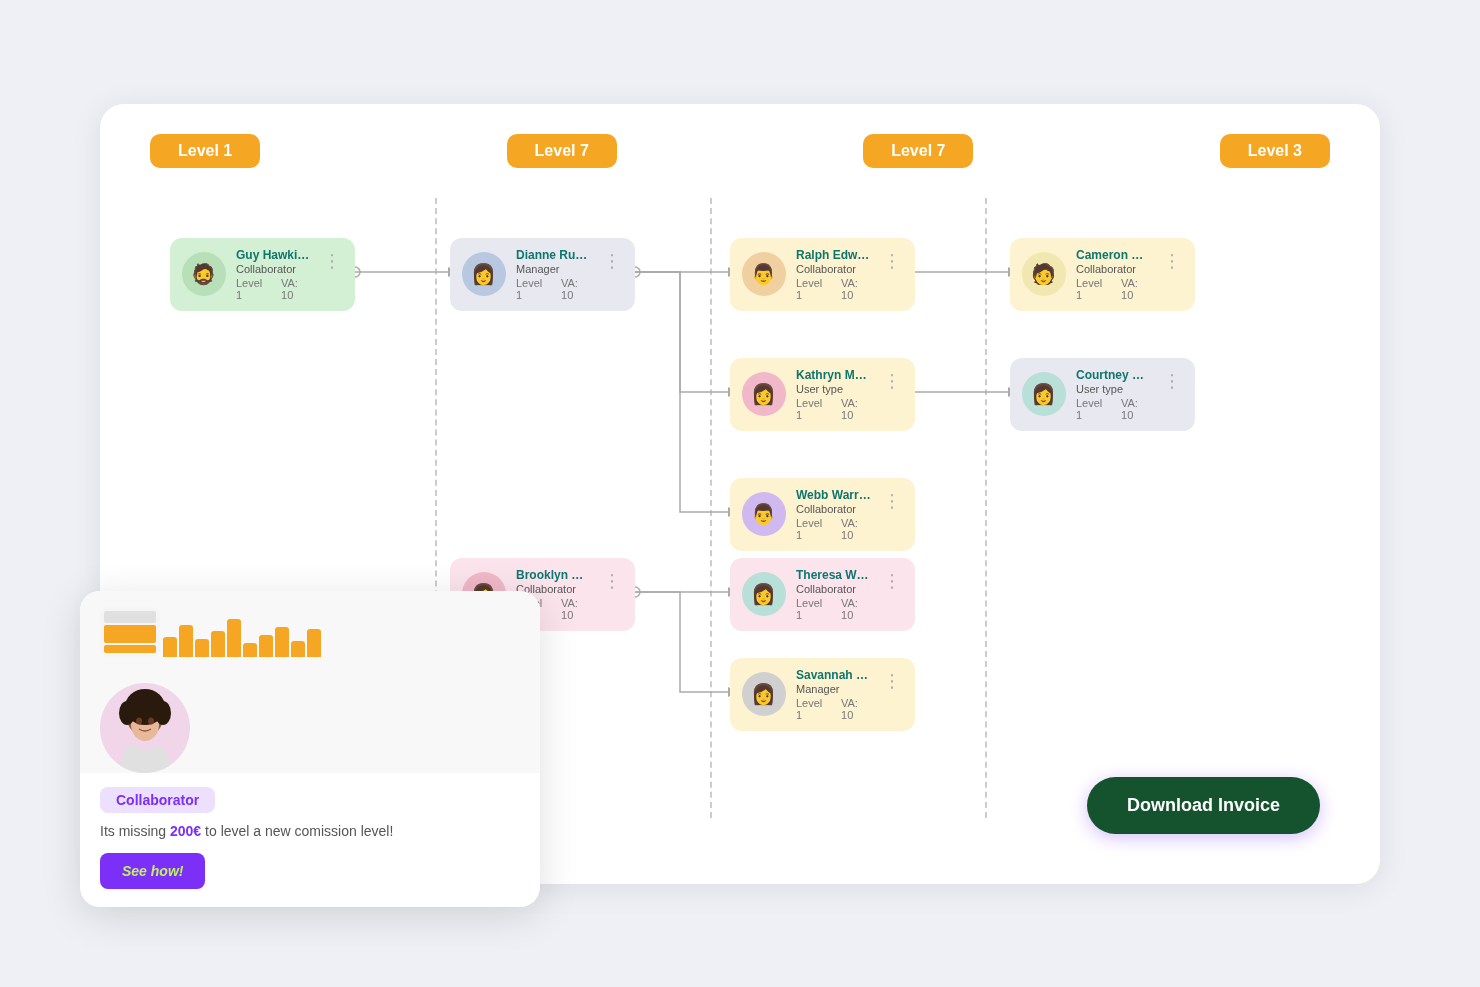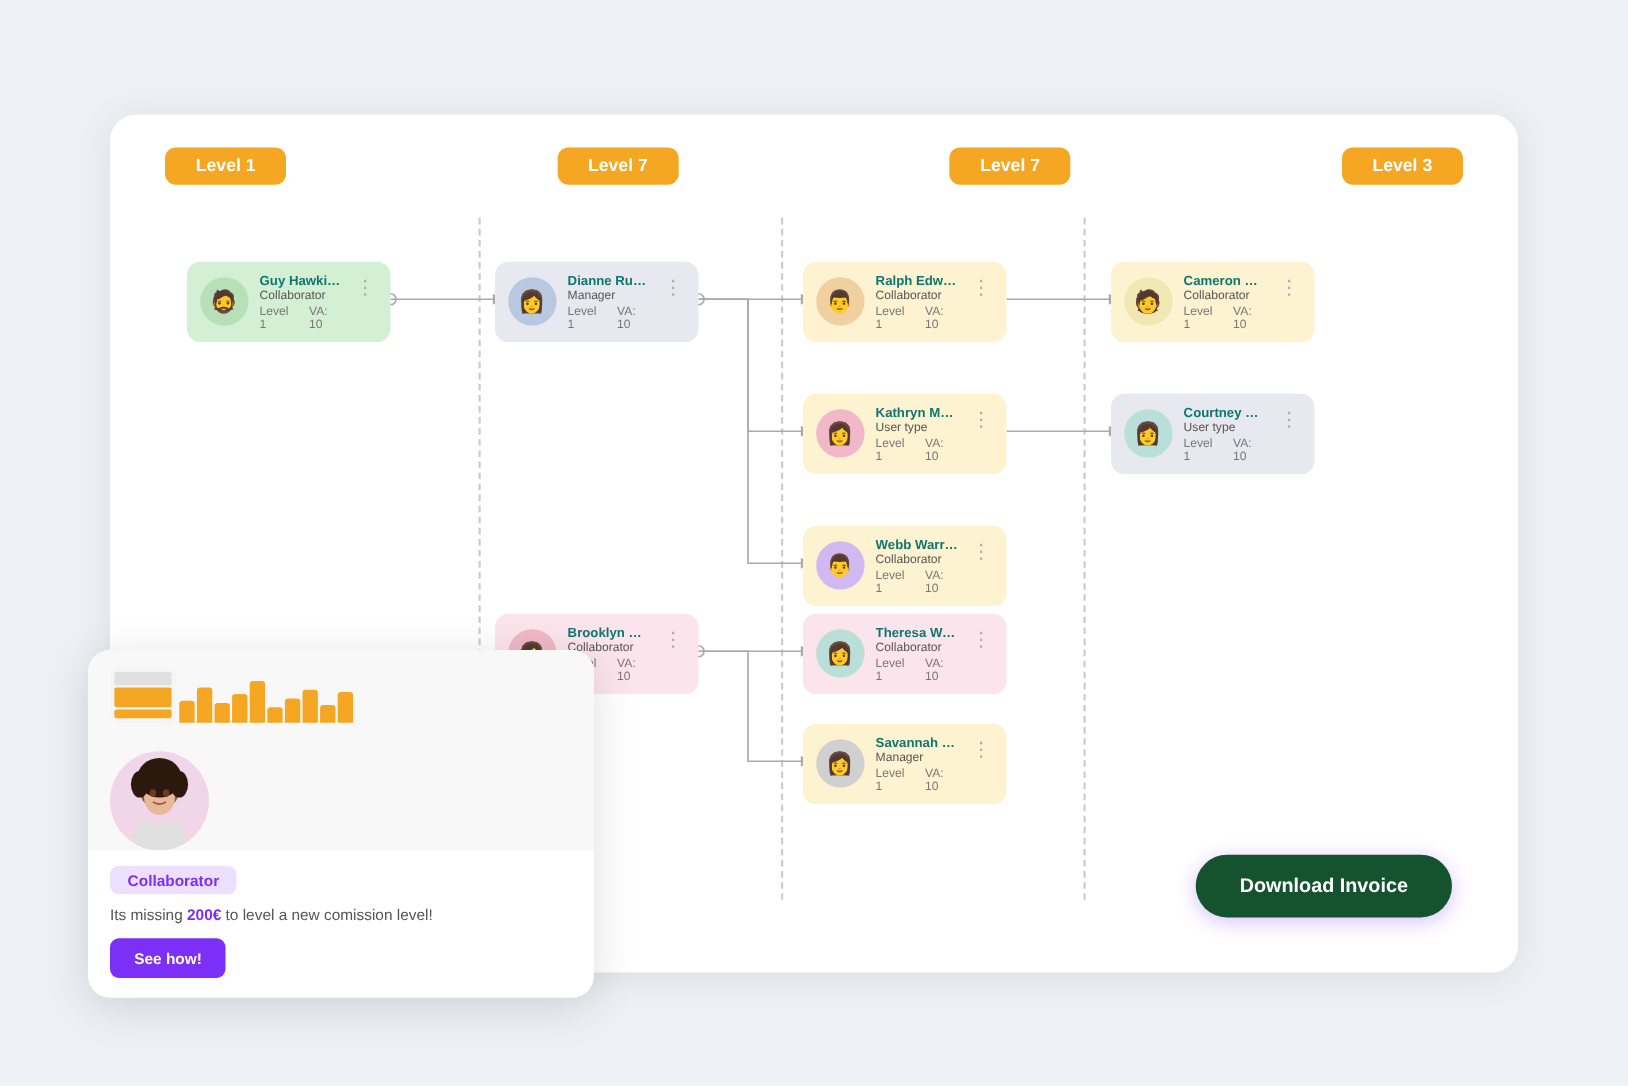--- a/index.html
+++ b/index.html
@@ -189,27 +189,28 @@
       font-size: 14px;
       color: #555;
       margin-bottom: 14px;
     }
     .commission-desc .highlight {
       color: #7b2ff7;
       font-weight: 700;
     }
     .see-how-btn {
       background: #7b2ff7;
-      color: #ffffff;
+      color: #bef264;
       font-weight: 700;
       font-size: 14px;
       border: none;
       border-radius: 8px;
       padding: 10px 22px;
       cursor: pointer;
+      font-style: italic;
     }
     
     .av-green { background: #b8e0b8; }
     .av-blue { background: #b8c8e0; }
     .av-orange { background: #f0d0a0; }
     .av-pink { background: #f0b8c8; }
     .av-purple { background: #d0b8f0; }
     .av-teal { background: #b8e0d8; }
     .av-yellow { background: #f0e8b0; }
     .av-gray { background: #d0d0d0; }

